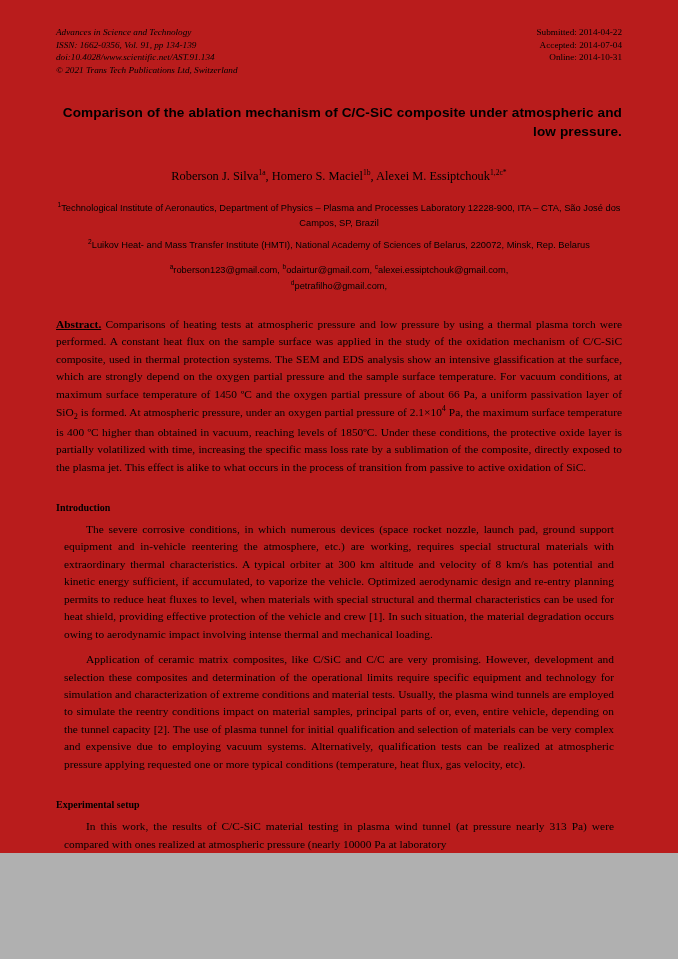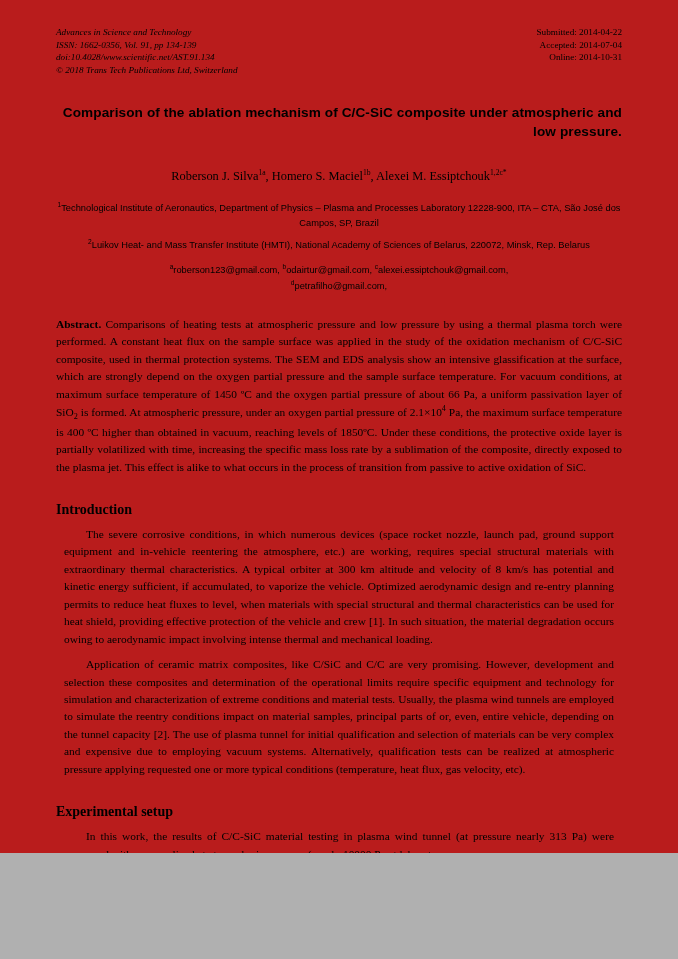--- a/index.html
+++ b/index.html
@@ -71,48 +71,48 @@
     font-size: 9.4px;
     line-height: 1.5;
   }
   .keywords b { font-weight: bold; }
   .abstract {
     margin-top: 22px;
     font-size: 11.4px;
     line-height: 1.53;
     text-align: justify;
   }
-  .abstract b { font-weight: bold; }
+  .abstract b { font-weight: bold; text-decoration: underline; }
   .abstract sub { font-size: 8.2px; vertical-align: sub; }
   .abstract sup { font-size: 8.2px; vertical-align: super; }
   .section-head {
     margin-top: 26px;
     margin-bottom: 4px;
-    font-size: 14px;
+    font-size: 10px;
     font-weight: bold;
   }
   .body-par {
     font-size: 11.4px;
     line-height: 1.53;
     text-align: justify;
     text-indent: 22px;
     margin: 8px;
   }
 </style>
 </head>
 <body>
 
 <div class="page">
 
   <div class="header">
     <div class="header-left">
       <div>Advances in Science and Technology</div>
       <div>ISSN: 1662-0356, Vol. 91, pp 134-139</div>
       <div>doi:10.4028/www.scientific.net/AST.91.134</div>
-      <div>© 2018 Trans Tech Publications Ltd, Switzerland</div>
+      <div>© 2021 Trans Tech Publications Ltd, Switzerland</div>
     </div>
     <div class="header-right">
       <div>Submitted: 2014-04-22</div>
       <div>Accepted: 2014-07-04</div>
       <div>Online: 2014-10-31</div>
     </div>
   </div>
 
   <div class="title">Comparison of the ablation mechanism of C/C-SiC composite under atmospheric and low pressure.</div>
 

